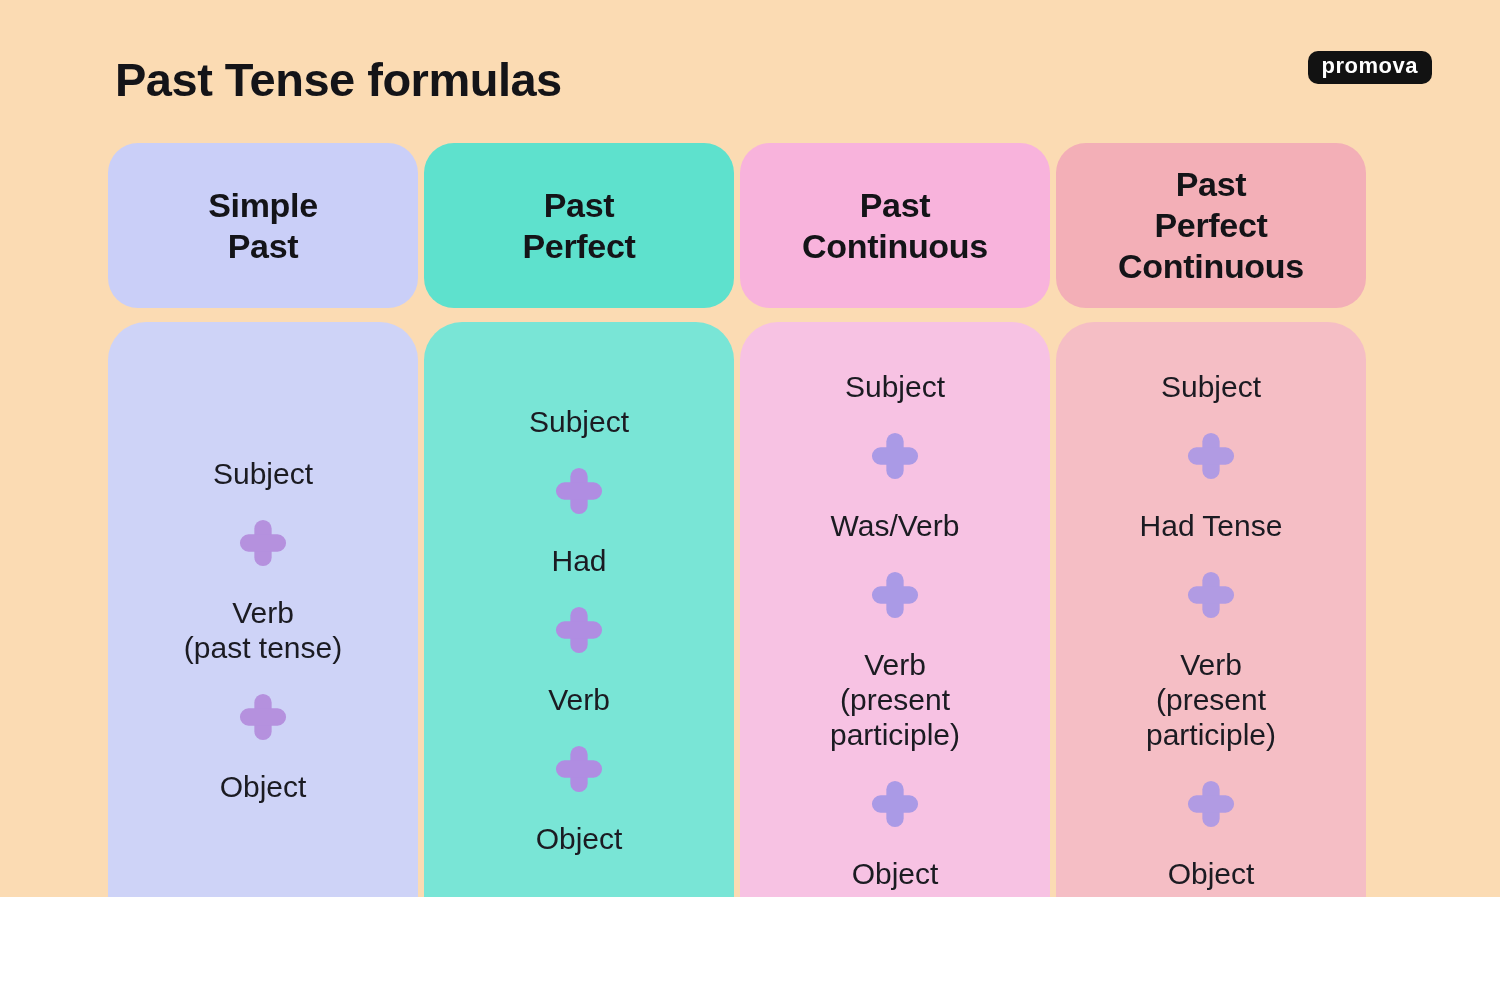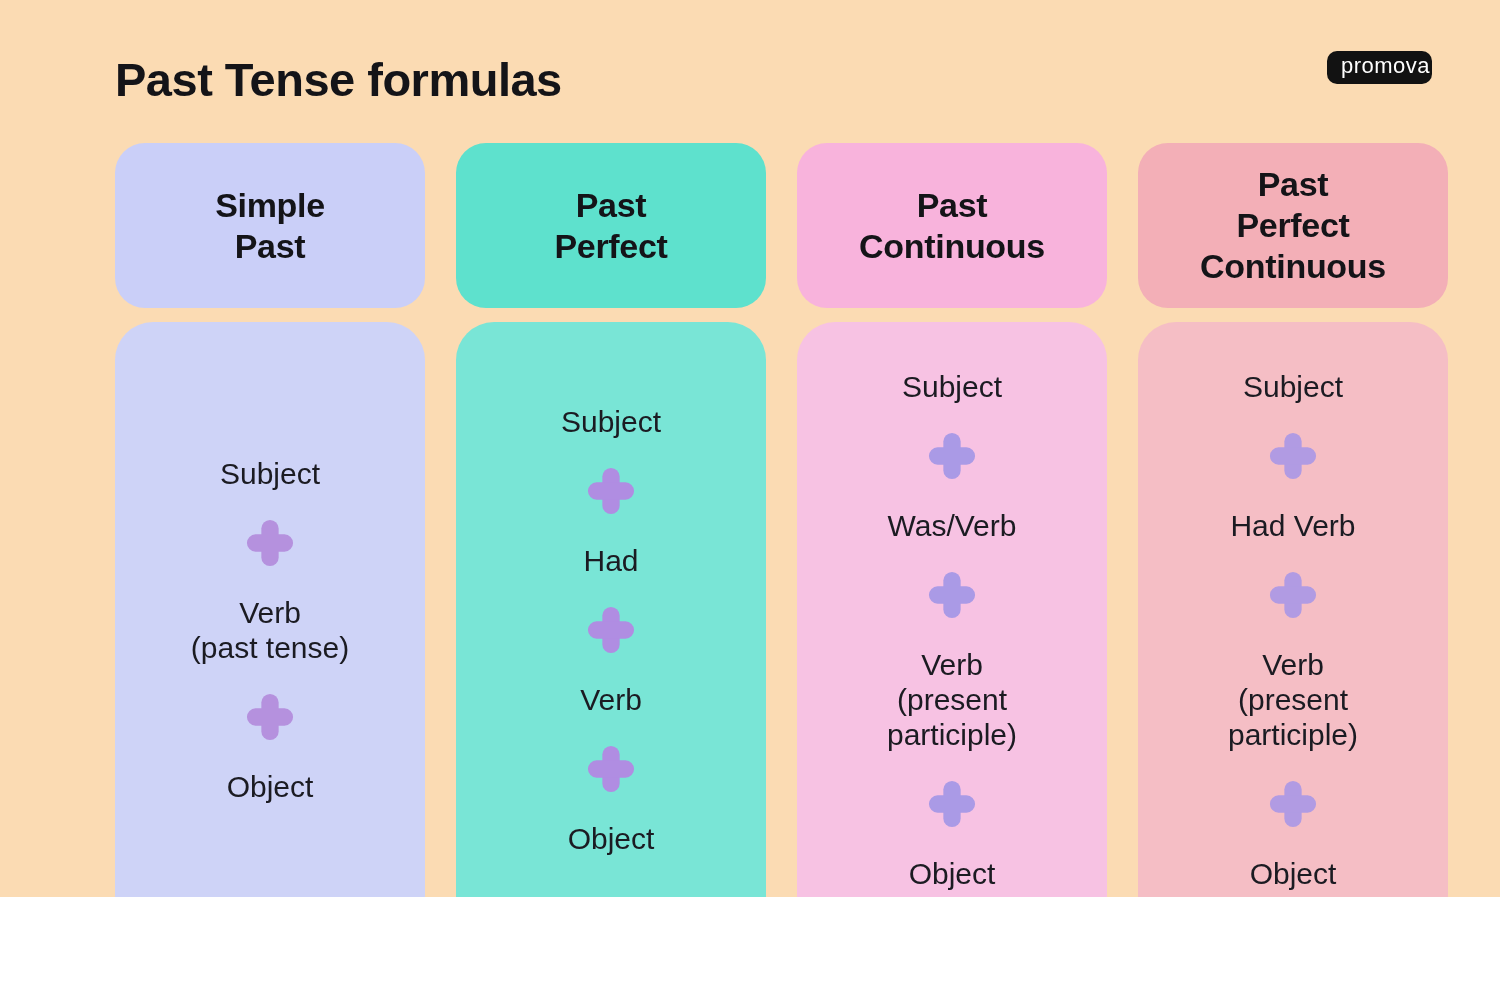--- a/index.html
+++ b/index.html
@@ -20,34 +20,34 @@
     font-size: 47px;
     font-weight: 800;
     letter-spacing: -0.5px;
     color: #141418;
   }
 
   .logo-badge {
     position: absolute;
     top: 51px;
     right: 68px;
-    padding: 3px 2px 6px 14px;
+    padding: 3px 14px 6px 14px;
     border-radius: 10px;
     font-size: 22px;
-    font-weight: 400;
+    font-weight: 700;
     letter-spacing: 0.5px;
     line-height: 1.1;
   }
 
   .columns {
     position: absolute;
-    left: 115px;
+    left: 108px;
     top: 143px;
     display: flex;
-    gap: 31px;
+    gap: 6px;
   }
 
   .column {
     display: flex;
     flex-direction: column;
     gap: 14px;
     width: 310px;
   }
 
   .header-card {
@@ -215,21 +215,21 @@
           <div class="formula-part">
             <div class="part-line">Subject</div>
           </div>
           <div class="plus-wrap">
             <svg class="plus-icon-svg" width="54" height="50" viewBox="0 0 56 52">
               <rect x="19" y="2" width="18" height="48" rx="9" fill="#B19BE3"></rect>
               <rect x="4" y="17" width="48" height="18" rx="9" fill="#B19BE3"></rect>
             </svg>
           </div>
           <div class="formula-part">
-            <div class="part-line">Had Verb</div>
+            <div class="part-line">Had Tense</div>
           </div>
           <div class="plus-wrap">
             <svg class="plus-icon-svg" width="54" height="50" viewBox="0 0 56 52">
               <rect x="19" y="2" width="18" height="48" rx="9" fill="#B19BE3"></rect>
               <rect x="4" y="17" width="48" height="18" rx="9" fill="#B19BE3"></rect>
             </svg>
           </div>
           <div class="formula-part">
             <div class="part-line">Verb</div>
             <div class="part-line">(present</div>

